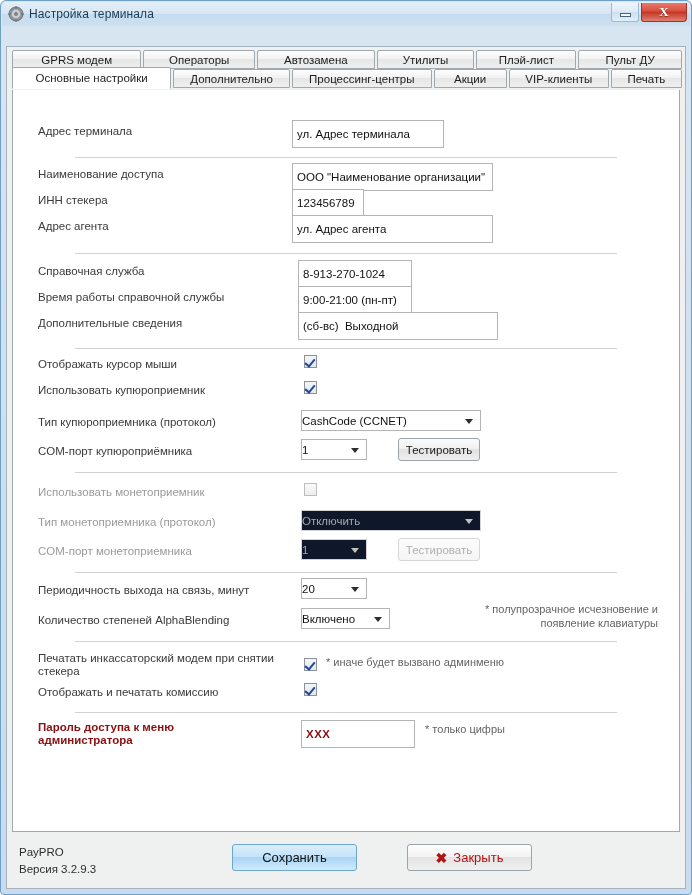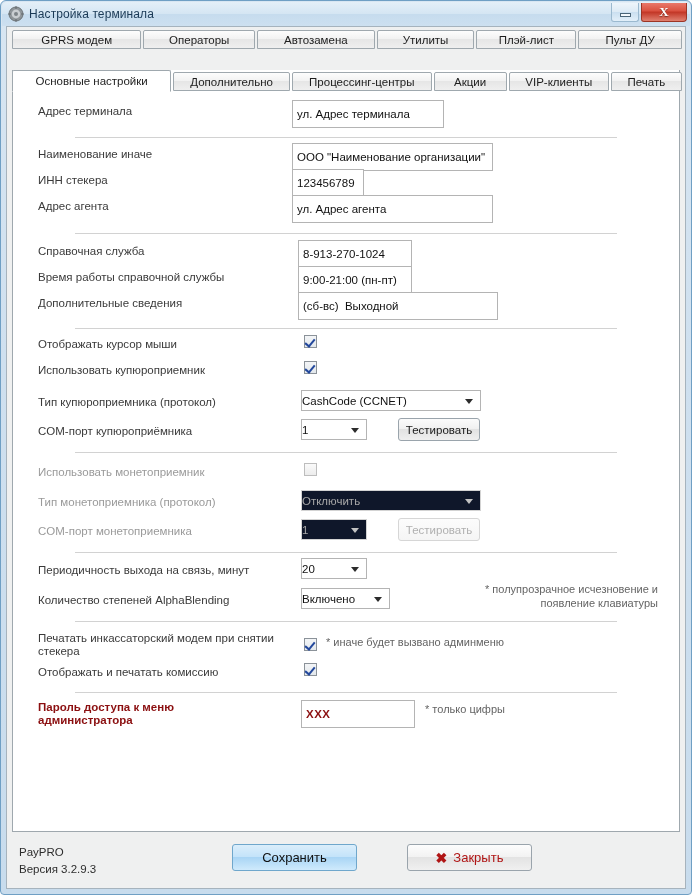--- a/index.html
+++ b/index.html
@@ -24,20 +24,21 @@
     padding: 1px;
     display: flex;
     flex-direction: column;
   }
   .frame-inner {
     position: relative;
     flex: 1;
     display: flex;
     flex-direction: column;
     background: transparent;
+    gap: 20px;
   }
 
   
   .titlebar {
     height: 24px;
     position: relative;
     display: flex;
     align-items: center;
     padding-left: 6px;
     flex: 0 0 auto;
@@ -113,21 +114,21 @@
     flex: 0 0 auto;
     padding-top: 11px;
   }
   .tabrow {
     position: absolute;
     left: 5px; right: 3px;
     display: flex;
     gap: 2px;
   }
   .tabrow.row1 { top: 3px; }
-  .tabrow.row2 { top: 22px; z-index: 3; margin-top: 23px; }
+  .tabrow.row2 { top: 22px; z-index: 3; }
   .tab {
     height: 19px;
     display: flex; align-items: center; justify-content: center;
     font-size: 11.5px;
     color: #1d1d1d;
     background: linear-gradient(to bottom, #fdfdfd 0%, #f2f2f2 45%, #e6e6e6 50%, #efefef 100%);
     border: 1px solid #9fa8ae;
     border-bottom: 1px solid #9fa8ae;
     border-radius: 2px 2px 0 0;
     white-space: nowrap;
@@ -390,21 +391,21 @@
     </div>
 
     <div class="page">
       <div class="form">
 
         <div class="lbl" style="top:35px">Адрес терминала</div>
         <input class="txt" style="left: 279px; top: 30px; width: 152px;" value="ул. Адрес терминала">
 
         <div class="sep" style="top:67px"></div>
 
-        <div class="lbl" style="top:78px">Наименование иначе</div>
+        <div class="lbl" style="top:78px">Наименование доступа</div>
         <input class="txt" style="left: 279px; top: 73px; width: 201px;" value="ООО &quot;Наименование организации&quot;">
 
         <div class="lbl" style="top:104px">ИНН стекера</div>
         <input class="txt" style="left: 279px; top: 99px; width: 72px;" value="123456789">
 
         <div class="lbl" style="top:130px">Адрес агента</div>
         <input class="txt" style="left: 279px; top: 125px; width: 201px;" value="ул. Адрес агента">
 
         <div class="sep" style="top:163px"></div>
 

